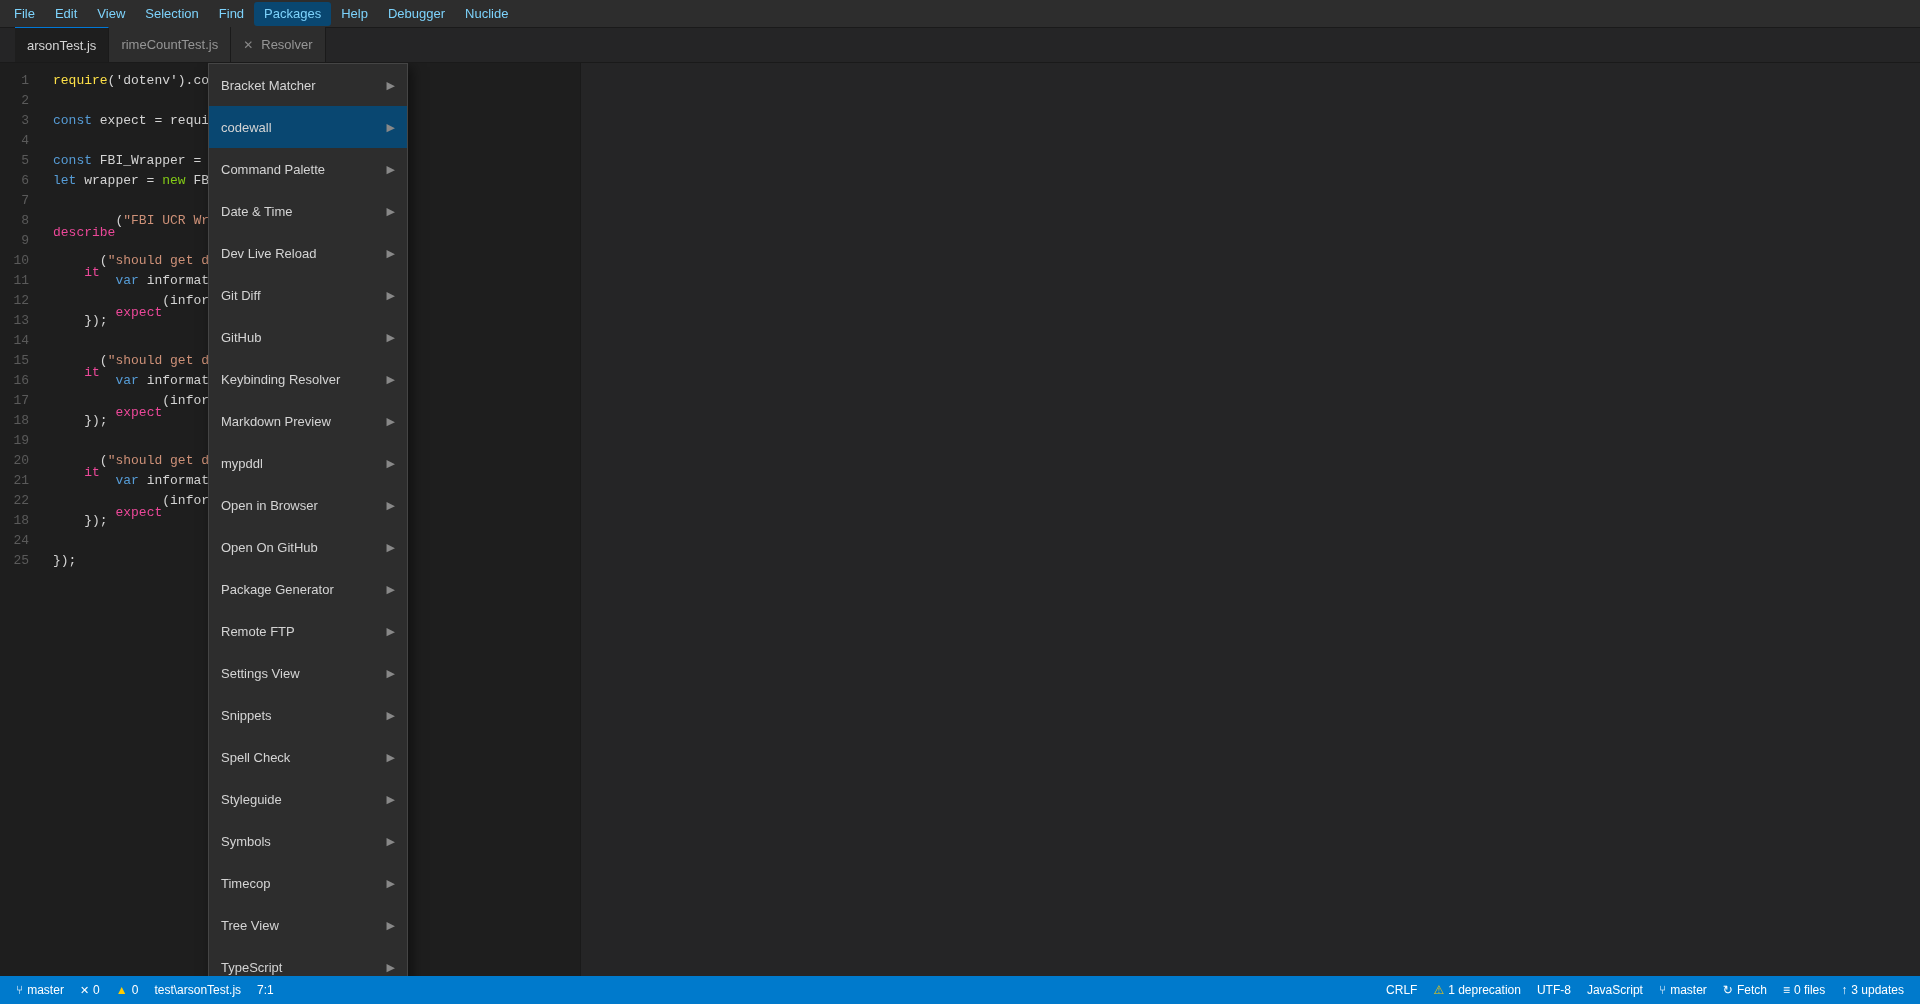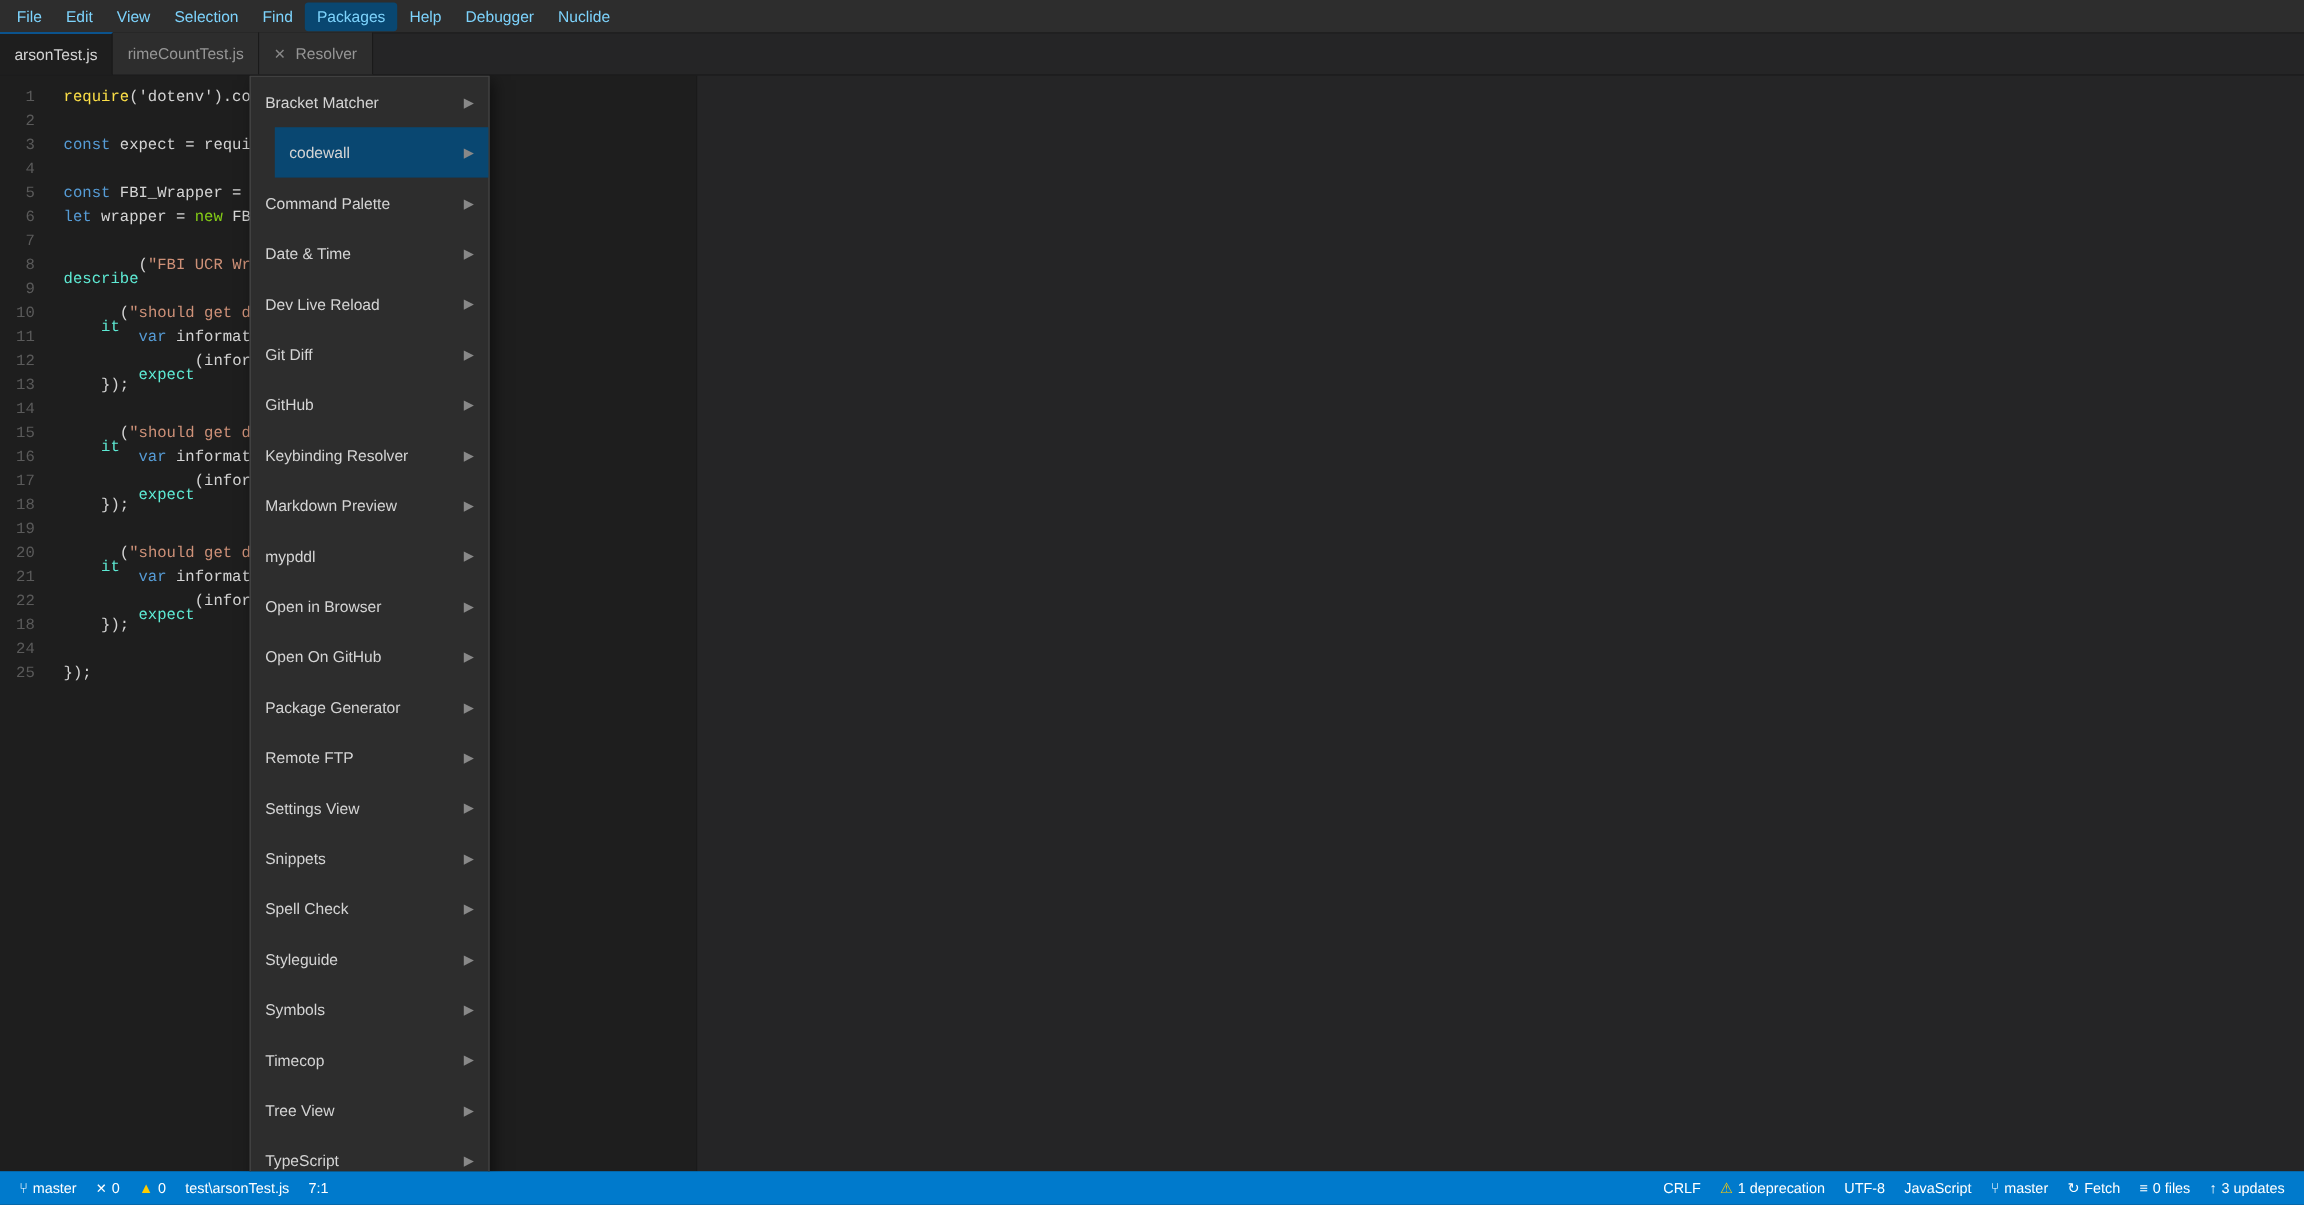--- a/index.html
+++ b/index.html
@@ -36,20 +36,21 @@
       background: #094771;
     }
 
     
     .tab-bar {
       display: flex;
       background: #252526;
       height: 35px;
       align-items: flex-end;
       border-bottom: 1px solid #1a1a1a;
+      padding-left: 15px;
     }
     .tab {
       display: flex;
       align-items: center;
       padding: 0 12px;
       height: 35px;
       background: #2d2d2d;
       color: #969696;
       font-size: 13px;
       cursor: pointer;
@@ -112,21 +113,21 @@
 
     .code-line {
       height: 20px;
       display: flex;
       align-items: center;
       white-space: pre;
     }
 
     
     .kw { color: #84cc16; }
-    .fn { color: #5eead4; margin-top: 24px; }
+    .fn { color: #ec4899; margin-top: 24px; }
     .str { color: #ce9178; }
     .var-name { color: #fde047; text-align: center; }
     .const-kw { color: #569cd6; }
     .plain { color: #d4d4d4; }
 
     
     .dropdown-overlay {
       position: absolute;
       top: 0;
       left: 0;
@@ -153,21 +154,20 @@
       justify-content: space-between;
       padding: 4px 12px;
       cursor: pointer;
       color: #d4d4d4;
       font-size: 13px;
       height: 42px;
     }
 
     .dropdown-item:hover, .dropdown-item.highlighted {
       background: #094771;
-      margin-left: 20px;
     }
 
     .dropdown-item .chevron {
       color: #888;
       font-size: 11px;
     }
 
     
     .status-bar {
       display: flex;

